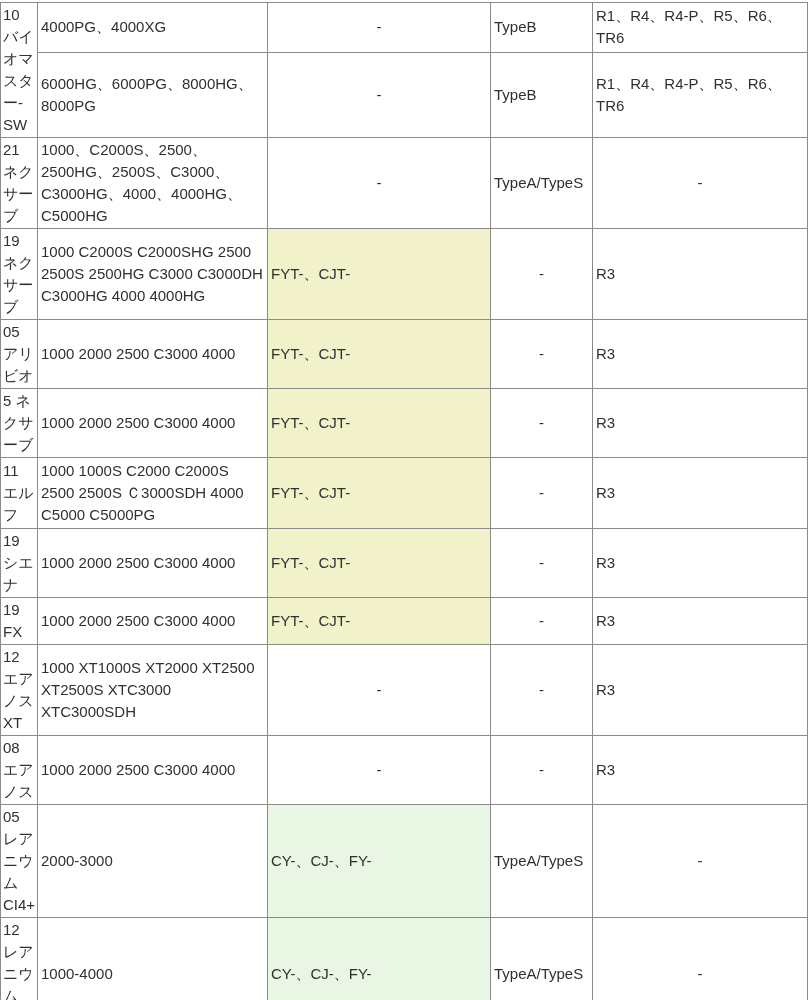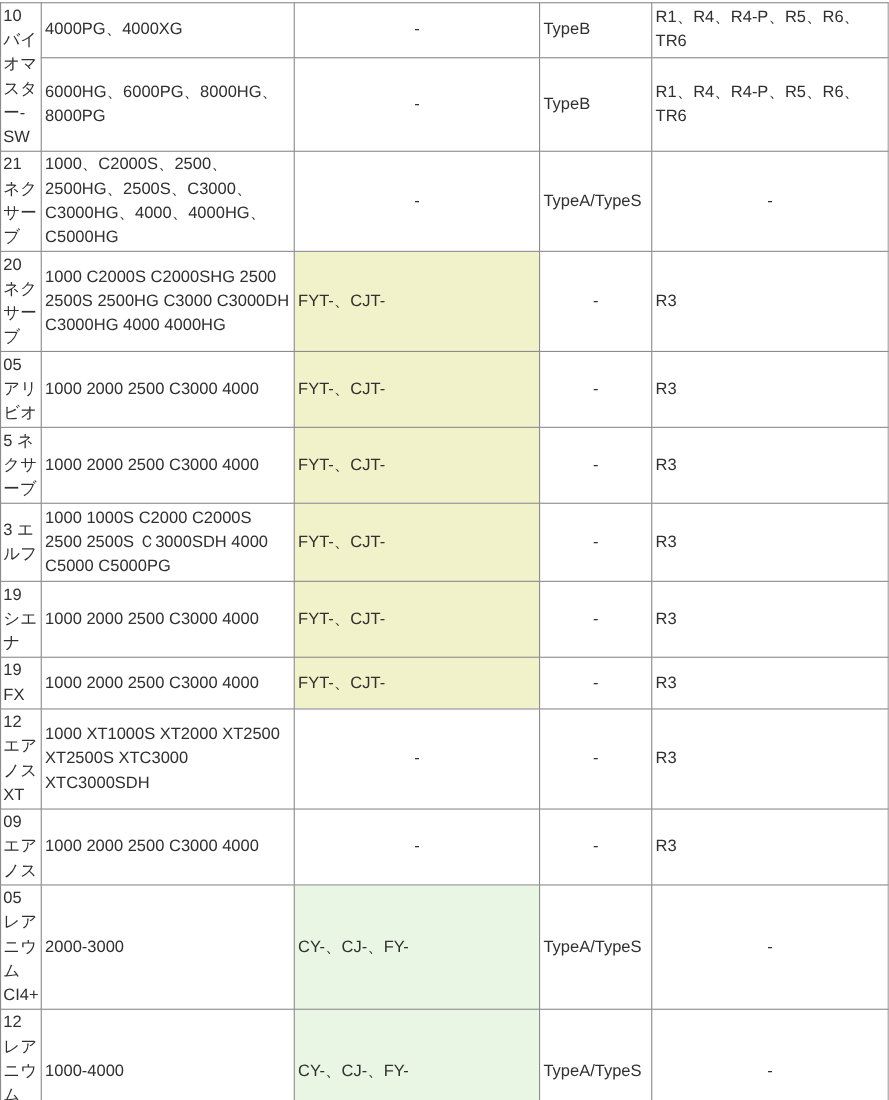--- a/index.html
+++ b/index.html
@@ -72,42 +72,42 @@
       <td>R1、R4、R4-P、R5、R6、TR6</td>
     </tr>
     <tr>
       <td class="col-series">21 ネクサーブ</td>
       <td>1000、C2000S、2500、2500HG、2500S、C3000、C3000HG、4000、4000HG、C5000HG</td>
       <td class="center" style="background: rgb(255, 255, 255);">-</td>
       <td>TypeA/TypeS</td>
       <td class="center">-</td>
     </tr>
     <tr>
-      <td class="col-series">20 ネクサーブ</td>
+      <td class="col-series">19 ネクサーブ</td>
       <td>1000 C2000S C2000SHG 2500 2500S 2500HG C3000 C3000DH C3000HG 4000 4000HG</td>
       <td style="background: rgb(241, 241, 202);">FYT-、CJT-</td>
       <td class="center">-</td>
       <td>R3</td>
     </tr>
     <tr>
       <td class="col-series">05 アリビオ</td>
       <td>1000 2000 2500 C3000 4000</td>
       <td style="background: rgb(241, 241, 202);">FYT-、CJT-</td>
       <td class="center">-</td>
       <td>R3</td>
     </tr>
     <tr>
       <td class="col-series">5 ネクサーブ</td>
       <td>1000 2000 2500 C3000 4000</td>
       <td style="background: rgb(241, 241, 202);">FYT-、CJT-</td>
       <td class="center">-</td>
       <td>R3</td>
     </tr>
     <tr>
-      <td class="col-series">3 エルフ</td>
+      <td class="col-series">11 エルフ</td>
       <td>1000 1000S C2000 C2000S 2500 2500S Ｃ3000SDH 4000 C5000 C5000PG</td>
       <td style="background: rgb(241, 241, 202);">FYT-、CJT-</td>
       <td class="center">-</td>
       <td>R3</td>
     </tr>
     <tr>
       <td class="col-series">19 シエナ</td>
       <td>1000 2000 2500 C3000 4000</td>
       <td style="background: rgb(241, 241, 202);">FYT-、CJT-</td>
       <td class="center">-</td>
@@ -121,21 +121,21 @@
       <td>R3</td>
     </tr>
     <tr>
       <td class="col-series">12 エアノス XT</td>
       <td>1000 XT1000S XT2000 XT2500 XT2500S XTC3000 XTC3000SDH</td>
       <td class="center" style="background: rgb(255, 255, 255);">-</td>
       <td class="center">-</td>
       <td>R3</td>
     </tr>
     <tr>
-      <td class="col-series">09 エアノス</td>
+      <td class="col-series">08 エアノス</td>
       <td>1000 2000 2500 C3000 4000</td>
       <td class="center" style="background: rgb(255, 255, 255);">-</td>
       <td class="center">-</td>
       <td>R3</td>
     </tr>
     <tr>
       <td class="col-series">05 レアニウム CI4+</td>
       <td>2000-3000</td>
       <td style="background: rgb(233, 246, 228);">CY-、CJ-、FY-</td>
       <td>TypeA/TypeS</td>

